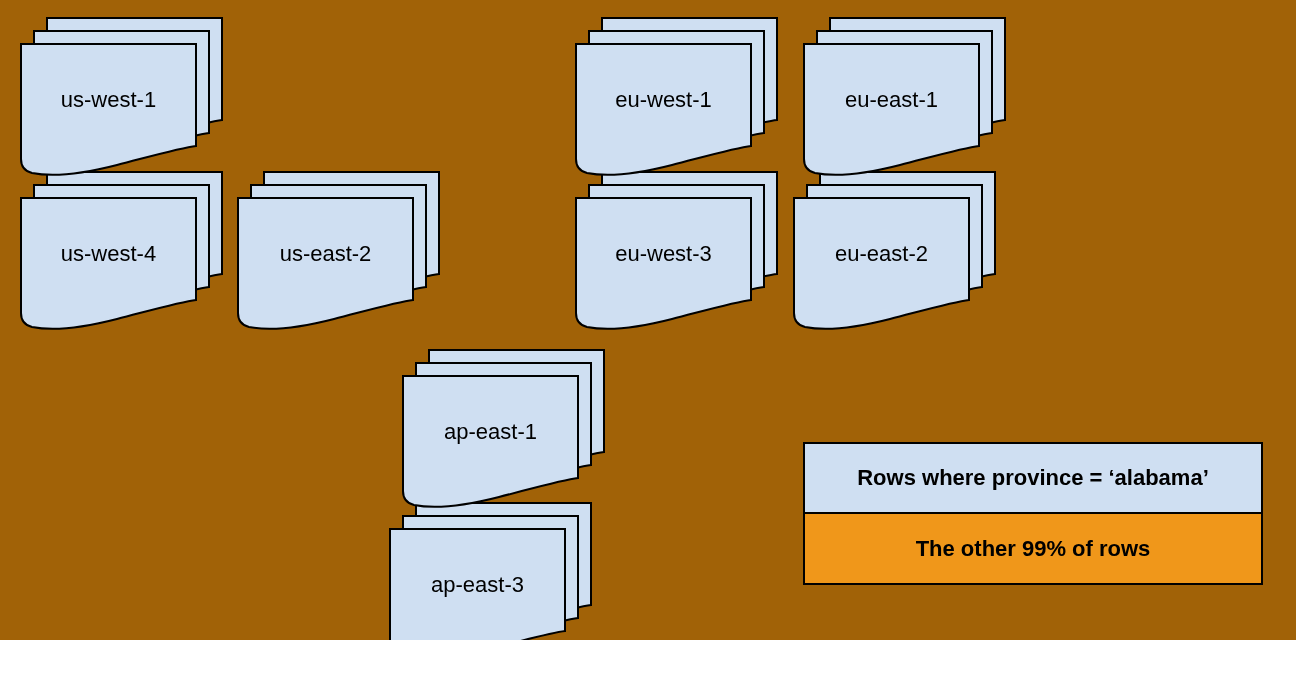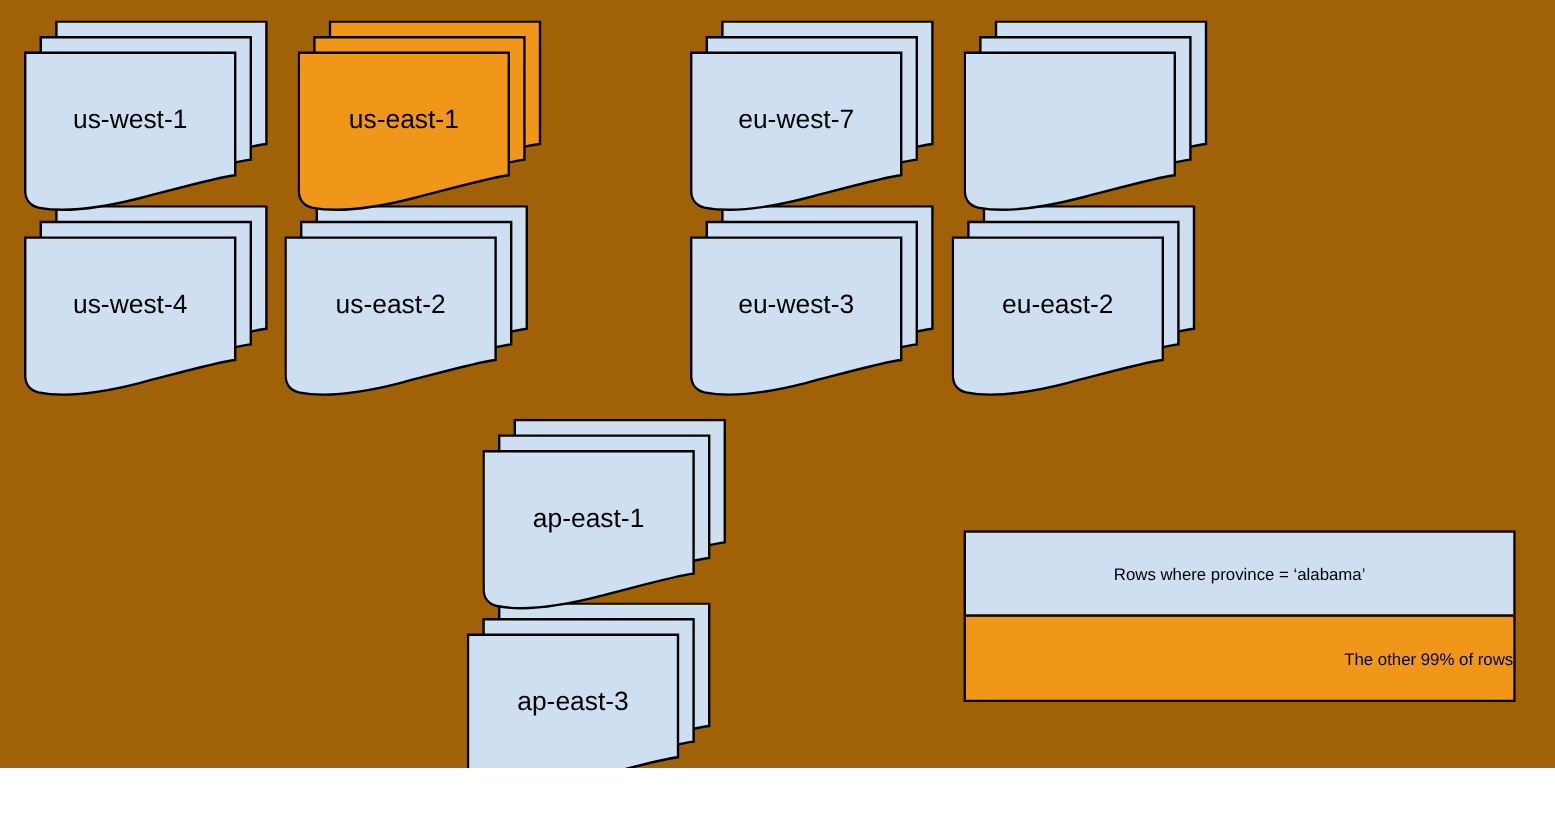--- a/index.html
+++ b/index.html
@@ -59,47 +59,40 @@
     height: 143px;
     box-sizing: border-box;
     border: 2px solid #000000;
     display: flex;
     flex-direction: column;
   }
   .legend-row {
     display: flex;
     align-items: center;
     justify-content: center;
-    font-size: 14px;
+    font-size: 22px;
     color: #000000;
     white-space: nowrap;
+    font-weight: bold;
   }
   .legend-row.r0 { height: 68px; }
   .legend-row.r1 { flex: 1; border-top: 2px solid #000000; }
 </style>
 </head>
 <body>
 
 <div id="canvas">
 
   <div class="stack p0">
       <svg width="204" height="164" viewBox="0 0 204 164">
         <path d="M1 1 H176 V103 C162 104.5 132 113 97 122 C62 131 32 134 12 130 C4 128 1 122 1 116 Z" transform="translate(26,0)" fill="#CFDFF2" stroke="#000000" stroke-width="2" stroke-linejoin="miter"></path>
         <path d="M1 1 H176 V103 C162 104.5 132 113 97 122 C62 131 32 134 12 130 C4 128 1 122 1 116 Z" transform="translate(13,13)" fill="#CFDFF2" stroke="#000000" stroke-width="2" stroke-linejoin="miter"></path>
         <path d="M1 1 H176 V103 C162 104.5 132 113 97 122 C62 131 32 134 12 130 C4 128 1 122 1 116 Z" transform="translate(0,26)" fill="#CFDFF2" stroke="#000000" stroke-width="2" stroke-linejoin="miter"></path>
       </svg>
     <div class="doc-label">us-west-1</div>
-  </div>
-  <div class="stack p1">
-      <svg width="204" height="164" viewBox="0 0 204 164">
-        <path d="M1 1 H176 V103 C162 104.5 132 113 97 122 C62 131 32 134 12 130 C4 128 1 122 1 116 Z" transform="translate(26,0)" fill="#F0971A" stroke="#000000" stroke-width="2" stroke-linejoin="miter"></path>
-        <path d="M1 1 H176 V103 C162 104.5 132 113 97 122 C62 131 32 134 12 130 C4 128 1 122 1 116 Z" transform="translate(13,13)" fill="#F0971A" stroke="#000000" stroke-width="2" stroke-linejoin="miter"></path>
-        <path d="M1 1 H176 V103 C162 104.5 132 113 97 122 C62 131 32 134 12 130 C4 128 1 122 1 116 Z" transform="translate(0,26)" fill="#F0971A" stroke="#000000" stroke-width="2" stroke-linejoin="miter"></path>
-      </svg>
-    <div class="doc-label">us-east-1</div>
   </div>
   <div class="stack p2">
       <svg width="204" height="164" viewBox="0 0 204 164">
         <path d="M1 1 H176 V103 C162 104.5 132 113 97 122 C62 131 32 134 12 130 C4 128 1 122 1 116 Z" transform="translate(26,0)" fill="#CFDFF2" stroke="#000000" stroke-width="2" stroke-linejoin="miter"></path>
         <path d="M1 1 H176 V103 C162 104.5 132 113 97 122 C62 131 32 134 12 130 C4 128 1 122 1 116 Z" transform="translate(13,13)" fill="#CFDFF2" stroke="#000000" stroke-width="2" stroke-linejoin="miter"></path>
         <path d="M1 1 H176 V103 C162 104.5 132 113 97 122 C62 131 32 134 12 130 C4 128 1 122 1 116 Z" transform="translate(0,26)" fill="#CFDFF2" stroke="#000000" stroke-width="2" stroke-linejoin="miter"></path>
       </svg>
     <div class="doc-label">us-west-4</div>
   </div>
   <div class="stack p3">
@@ -109,28 +102,29 @@
         <path d="M1 1 H176 V103 C162 104.5 132 113 97 122 C62 131 32 134 12 130 C4 128 1 122 1 116 Z" transform="translate(0,26)" fill="#CFDFF2" stroke="#000000" stroke-width="2" stroke-linejoin="miter"></path>
       </svg>
     <div class="doc-label">us-east-2</div>
   </div>
   <div class="stack p4">
       <svg width="204" height="164" viewBox="0 0 204 164">
         <path d="M1 1 H176 V103 C162 104.5 132 113 97 122 C62 131 32 134 12 130 C4 128 1 122 1 116 Z" transform="translate(26,0)" fill="#CFDFF2" stroke="#000000" stroke-width="2" stroke-linejoin="miter"></path>
         <path d="M1 1 H176 V103 C162 104.5 132 113 97 122 C62 131 32 134 12 130 C4 128 1 122 1 116 Z" transform="translate(13,13)" fill="#CFDFF2" stroke="#000000" stroke-width="2" stroke-linejoin="miter"></path>
         <path d="M1 1 H176 V103 C162 104.5 132 113 97 122 C62 131 32 134 12 130 C4 128 1 122 1 116 Z" transform="translate(0,26)" fill="#CFDFF2" stroke="#000000" stroke-width="2" stroke-linejoin="miter"></path>
       </svg>
-    <div class="doc-label">eu-west-7</div>
+    <div class="doc-label">eu-west-1</div>
   </div>
   <div class="stack p5">
       <svg width="204" height="164" viewBox="0 0 204 164">
         <path d="M1 1 H176 V103 C162 104.5 132 113 97 122 C62 131 32 134 12 130 C4 128 1 122 1 116 Z" transform="translate(26,0)" fill="#CFDFF2" stroke="#000000" stroke-width="2" stroke-linejoin="miter"></path>
         <path d="M1 1 H176 V103 C162 104.5 132 113 97 122 C62 131 32 134 12 130 C4 128 1 122 1 116 Z" transform="translate(13,13)" fill="#CFDFF2" stroke="#000000" stroke-width="2" stroke-linejoin="miter"></path>
         <path d="M1 1 H176 V103 C162 104.5 132 113 97 122 C62 131 32 134 12 130 C4 128 1 122 1 116 Z" transform="translate(0,26)" fill="#CFDFF2" stroke="#000000" stroke-width="2" stroke-linejoin="miter"></path>
       </svg>
+    <div class="doc-label">eu-east-1</div>
   </div>
   <div class="stack p6">
       <svg width="204" height="164" viewBox="0 0 204 164">
         <path d="M1 1 H176 V103 C162 104.5 132 113 97 122 C62 131 32 134 12 130 C4 128 1 122 1 116 Z" transform="translate(26,0)" fill="#CFDFF2" stroke="#000000" stroke-width="2" stroke-linejoin="miter"></path>
         <path d="M1 1 H176 V103 C162 104.5 132 113 97 122 C62 131 32 134 12 130 C4 128 1 122 1 116 Z" transform="translate(13,13)" fill="#CFDFF2" stroke="#000000" stroke-width="2" stroke-linejoin="miter"></path>
         <path d="M1 1 H176 V103 C162 104.5 132 113 97 122 C62 131 32 134 12 130 C4 128 1 122 1 116 Z" transform="translate(0,26)" fill="#CFDFF2" stroke="#000000" stroke-width="2" stroke-linejoin="miter"></path>
       </svg>
     <div class="doc-label">eu-west-3</div>
   </div>
   <div class="stack p7">
@@ -155,18 +149,18 @@
         <path d="M1 1 H176 V103 C162 104.5 132 113 97 122 C62 131 32 134 12 130 C4 128 1 122 1 116 Z" transform="translate(13,13)" fill="#CFDFF2" stroke="#000000" stroke-width="2" stroke-linejoin="miter"></path>
         <path d="M1 1 H176 V103 C162 104.5 132 113 97 122 C62 131 32 134 12 130 C4 128 1 122 1 116 Z" transform="translate(0,26)" fill="#CFDFF2" stroke="#000000" stroke-width="2" stroke-linejoin="miter"></path>
       </svg>
     <div class="doc-label">ap-east-3</div>
   </div>
 
   <div class="legend">
     <div class="legend-row r0" style="background: rgb(207, 223, 242);">
       <span>Rows where province = ‘alabama’</span>
     </div>
-    <div class="legend-row r1" style="background: rgb(240, 151, 26); justify-content: flex-end;">
+    <div class="legend-row r1" style="background: rgb(240, 151, 26);">
       <span>The other 99% of rows</span>
     </div>
   </div>
 
 </div>
 
 </body></html>

